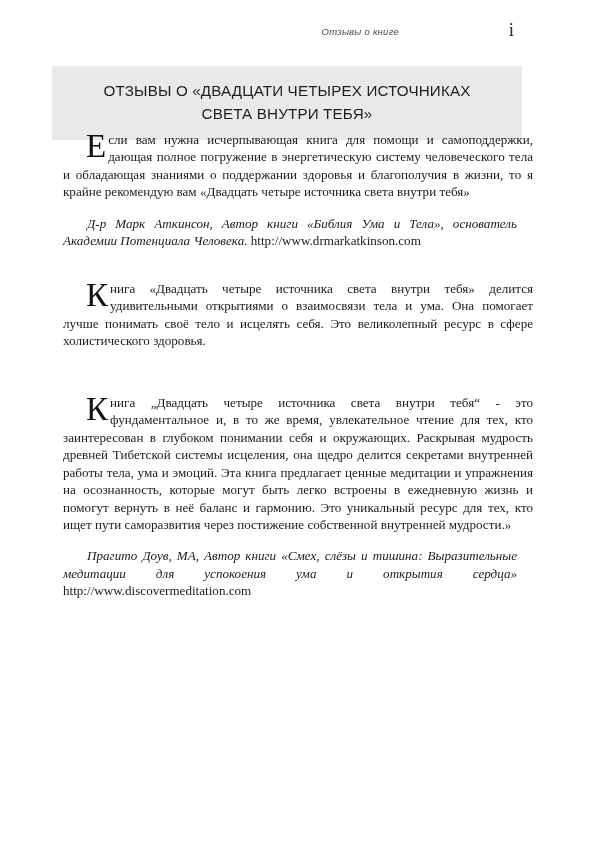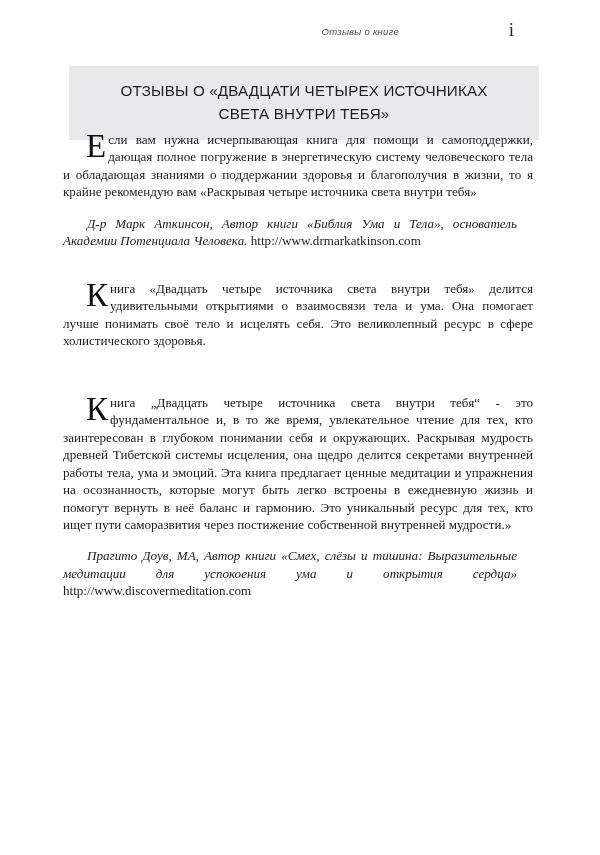--- a/index.html
+++ b/index.html
@@ -43,21 +43,21 @@
     top: -6px;
     font-family: "Liberation Serif", "DejaVu Serif", serif;
     font-size: 19px;
     color: #2a2a2a;
     line-height: 1;
   }
 
   
   .banner {
     position: absolute;
-    left: 69px;
+    left: 52px;
     top: 66px;
     width: 470px;
     padding: 13px 26px 15px;
     box-sizing: border-box;
     background: #e9e9eb;
     text-align: center;
   }
   .banner-title {
     font-family: "Liberation Sans", "DejaVu Sans", sans-serif;
     font-size: 15.2px;
@@ -134,21 +134,21 @@
     <span class="folio">i</span>
   </div>
 
   <div class="banner">
     <h1 class="banner-title">ОТЗЫВЫ О «ДВАДЦАТИ ЧЕТЫРЕХ ИСТОЧНИКАХ СВЕТА ВНУТРИ ТЕБЯ»</h1>
   </div>
 
   <div class="content">
 
     <div class="testimonial t1">
-      <p class="quote"><span class="dropcap">Е</span><span>сли вам нужна исчерпывающая книга для помощи и самоподдержки, дающая полное погружение в энергетическую систему человеческого тела и обладающая знаниями о поддержании здоровья и благополучия в жизни, то я крайне рекомендую вам «Раскрывая четыре источника света внутри тебя»</span></p>
+      <p class="quote"><span class="dropcap">Е</span><span>сли вам нужна исчерпывающая книга для помощи и самоподдержки, дающая полное погружение в энергетическую систему человеческого тела и обладающая знаниями о поддержании здоровья и благополучия в жизни, то я крайне рекомендую вам «Двадцать четыре источника света внутри тебя»</span></p>
       <p class="attribution"><span class="src">Д-р Марк Аткинсон, Автор книги «Библия Ума и Тела», основатель Академии Потенциала Человека.</span> <span class="url">http://www.drmarkatkinson.com</span></p>
     </div>
 
     <div class="testimonial t2">
       <p class="quote"><span class="dropcap">К</span><span>нига «Двадцать четыре источника света внутри тебя» делится удивительными открытиями о взаимосвязи тела и ума. Она помогает лучше понимать своё тело и исцелять себя. Это великолепный ресурс в сфере холистического здоровья.</span></p>
     </div>
 
     <div class="testimonial t3">
       <p class="quote"><span class="dropcap">К</span><span>нига „Двадцать четыре источника света внутри тебя“ - это фундаментальное и, в то же время, увлекательное чтение для тех, кто заинтересован в глубоком понимании себя и окружающих. Раскрывая мудрость древней Тибетской системы исцеления, она щедро делится секретами внутренней работы тела, ума и эмоций. Эта книга предлагает ценные медитации и упражнения на осознанность, которые могут быть легко встроены в ежедневную жизнь и помогут вернуть в неё баланс и гармонию. Это уникальный ресурс для тех, кто ищет пути саморазвития через постижение собственной внутренней мудрости.»</span></p>
       <p class="attribution"><span class="src">Прагито Доув, МА, Автор книги «Смех, слёзы и тишина: Выразительные медитации для успокоения ума и открытия сердца»</span> <span class="url">http://www.discovermeditation.com</span></p>

